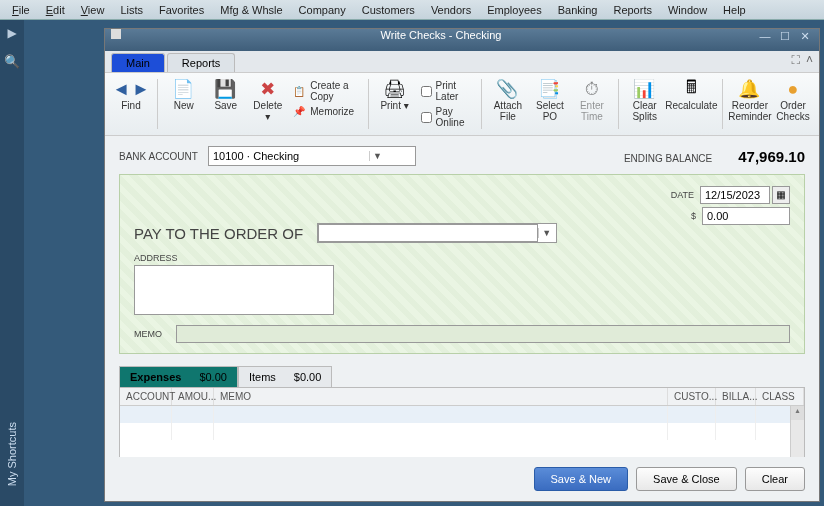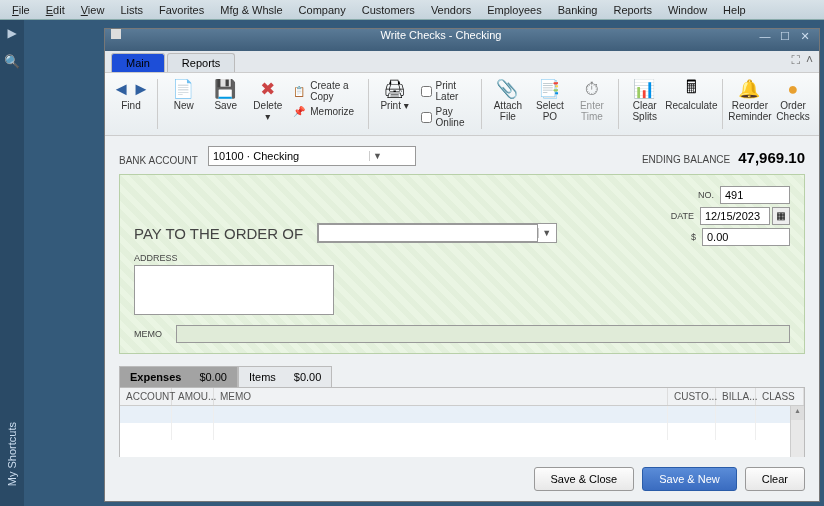--- a/index.html
+++ b/index.html
@@ -23,26 +23,26 @@
 .tabrow .rbtns span { cursor: pointer; color: #666; font-size: 12px; }
 .toolbar { background: linear-gradient(#f8fafb, #e8edf0); padding: 4px 6px; display: flex; align-items: flex-start; gap: 2px; border-bottom: 1px solid #ccc; }
 .tbtn { display: flex; flex-direction: column; align-items: center; justify-content: center; min-width: 40px; padding: 2px 4px; cursor: pointer; border-radius: 3px; }
 .tbtn .ticon { font-size: 18px; height: 20px; display: flex; align-items: center; }
 .tbtn .tlabel { font-size: 10px; color: #333; text-align: center; line-height: 11px; margin-top: 1px; }
 .tsep { width: 1px; background: #ccc; margin: 2px 4px; align-self: stretch; }
 .tcheck { display: flex; align-items: center; gap: 4px; font-size: 10px; color: #333; cursor: pointer; padding: 1px 0; }
 .tcheck input { width: 11px; height: 11px; }
 .find-arrows { display: flex; gap: 2px; font-size: 12px; color: #3060a0; }
 .content { flex: 1; padding: 10px 14px 0 14px; overflow: hidden; display: flex; flex-direction: column; }
-.bankrow { display: flex; align-items: flex-end; gap: 10px; margin-bottom: 8px; }
+.bankrow { display: flex; align-items: center; gap: 10px; margin-bottom: 8px; }
 .bankrow .lbl { font-size: 10px; color: #444; }
 .combo { position: relative; display: inline-flex; align-items: center; background: #fff; border: 1px solid #999; height: 20px; }
 .combo input { border: none; outline: none; padding: 0 4px; font-size: 11px; height: 18px; }
 .combo .arrow { width: 16px; text-align: center; border-left: 1px solid #ccc; cursor: pointer; color: #555; font-size: 9px; }
-.endbal { margin-left: auto; display: flex; align-items: baseline; gap: 8px; }
+.endbal { margin-left: auto; display: flex; align-items: baseline; gap: 26px; }
 .endbal .lbl { font-size: 10px; color: #444; }
 .endbal .val { font-size: 15px; font-weight: bold; }
 .check { background: #eaf5e3; border: 1px solid #b8d0a8; padding: 10px 14px 10px 14px; position: relative; background-image: repeating-linear-gradient(45deg, rgba(200,220,190,.2) 0 6px, transparent 6px 12px); }
 .check .row { display: flex; align-items: center; margin: 3px 0; }
 .check .rlbl { font-size: 9px; color: #444; text-align: right; margin-right: 6px; }
 .check input[type=text] { background: #fff; border: 1px solid #999; height: 18px; padding: 0 4px; font-size: 11px; }
 .check .topright { position: absolute; right: 14px; top: 8px; }
 .check .topright .row { justify-content: flex-end; }
 .check .topright .rlbl { width: 30px; }
 .check .date-wrap { display: flex; }
@@ -51,21 +51,21 @@
 .payline .rlbl { font-size: 15px; color: #444; }
 .dollarline { display: flex; align-items: flex-end; margin-top: 10px; }
 .dollarline .line { flex: 1; border-bottom: 1px solid #333; height: 14px; }
 .dollarline .dlbl { font-size: 9px; color: #444; margin-left: 6px; }
 .addrlbl { font-size: 9px; color: #444; margin-top: 10px; }
 .addrbox { width: 200px; height: 50px; background: #fff; border: 1px solid #999; margin-top: 2px; resize: none; font-size: 11px; padding: 2px; }
 .memorow { display: flex; align-items: center; gap: 8px; margin-top: 8px; }
 .memorow input { flex: 1; }
 .subtabs { display: flex; margin-top: 12px; border-bottom: 1px solid #bbb; }
 .subtab { padding: 4px 10px; font-size: 11px; border: 1px solid #bbb; border-bottom: none; background: #e6e9ec; cursor: pointer; display: flex; gap: 18px; }
-.subtab.active { background: #a3a3a3; font-weight: bold; text-align: right; }
+.subtab.active { background: #0f766e; font-weight: bold; text-align: right; }
 .subtab .amt { font-weight: normal; }
 .grid { border: 1px solid #bbb; border-top: none; }
 .ghead { display: flex; background: #f0f2f4; border-bottom: 1px solid #ccc; font-size: 10px; color: #555; }
 .ghead div { padding: 3px 6px; border-right: 1px solid #ddd; }
 .gbody { height: 62px; background: #fff; position: relative; }
 .grow { display: flex; height: 17px; }
 .grow.alt { background: #e8f0f8; }
 .grow div { border-right: 1px solid #eee; }
 .gscroll { position: absolute; right: 0; top: 0; bottom: 0; width: 14px; background: #e8e8e8; border-left: 1px solid #ccc; }
 .gscroll .up, .gscroll .dn { height: 14px; text-align: center; font-size: 8px; color: #777; cursor: pointer; background: #ddd; }
@@ -212,24 +212,20 @@
       </div>
       <div class="endbal">
         <span class="lbl">ENDING BALANCE</span>
         <span class="val">47,969.10</span>
       </div>
     </div>
 
     <div class="check">
       <div class="topright">
         <div class="row">
-            <span class="rlbl">NO.</span>
-            <input type="text" style="width: 70px;" value="491">
-          </div>
-        <div class="row">
             <span class="rlbl">DATE</span>
           <div class="date-wrap">
               <input type="text" style="width: 70px;" value="12/15/2023">
               <div class="calbtn">▦</div>
             </div>
         </div>
         <div class="row">
             <span class="rlbl">$</span>
             <input type="text" style="width: 88px;" value="0.00">
           </div>
@@ -292,17 +288,17 @@
           </div>
 
         <div class="gscroll">
             <div class="up">▴</div>
           </div>
       </div>
     </div>
   </div>
 
   <div class="footer">
+    <button class="btn primary">Save &amp; New</button>
     <button class="btn">Save &amp; Close</button>
-    <button class="btn primary">Save &amp; New</button>
     <button class="btn">Clear</button>
   </div>
 </div>
 
 </body></html>

